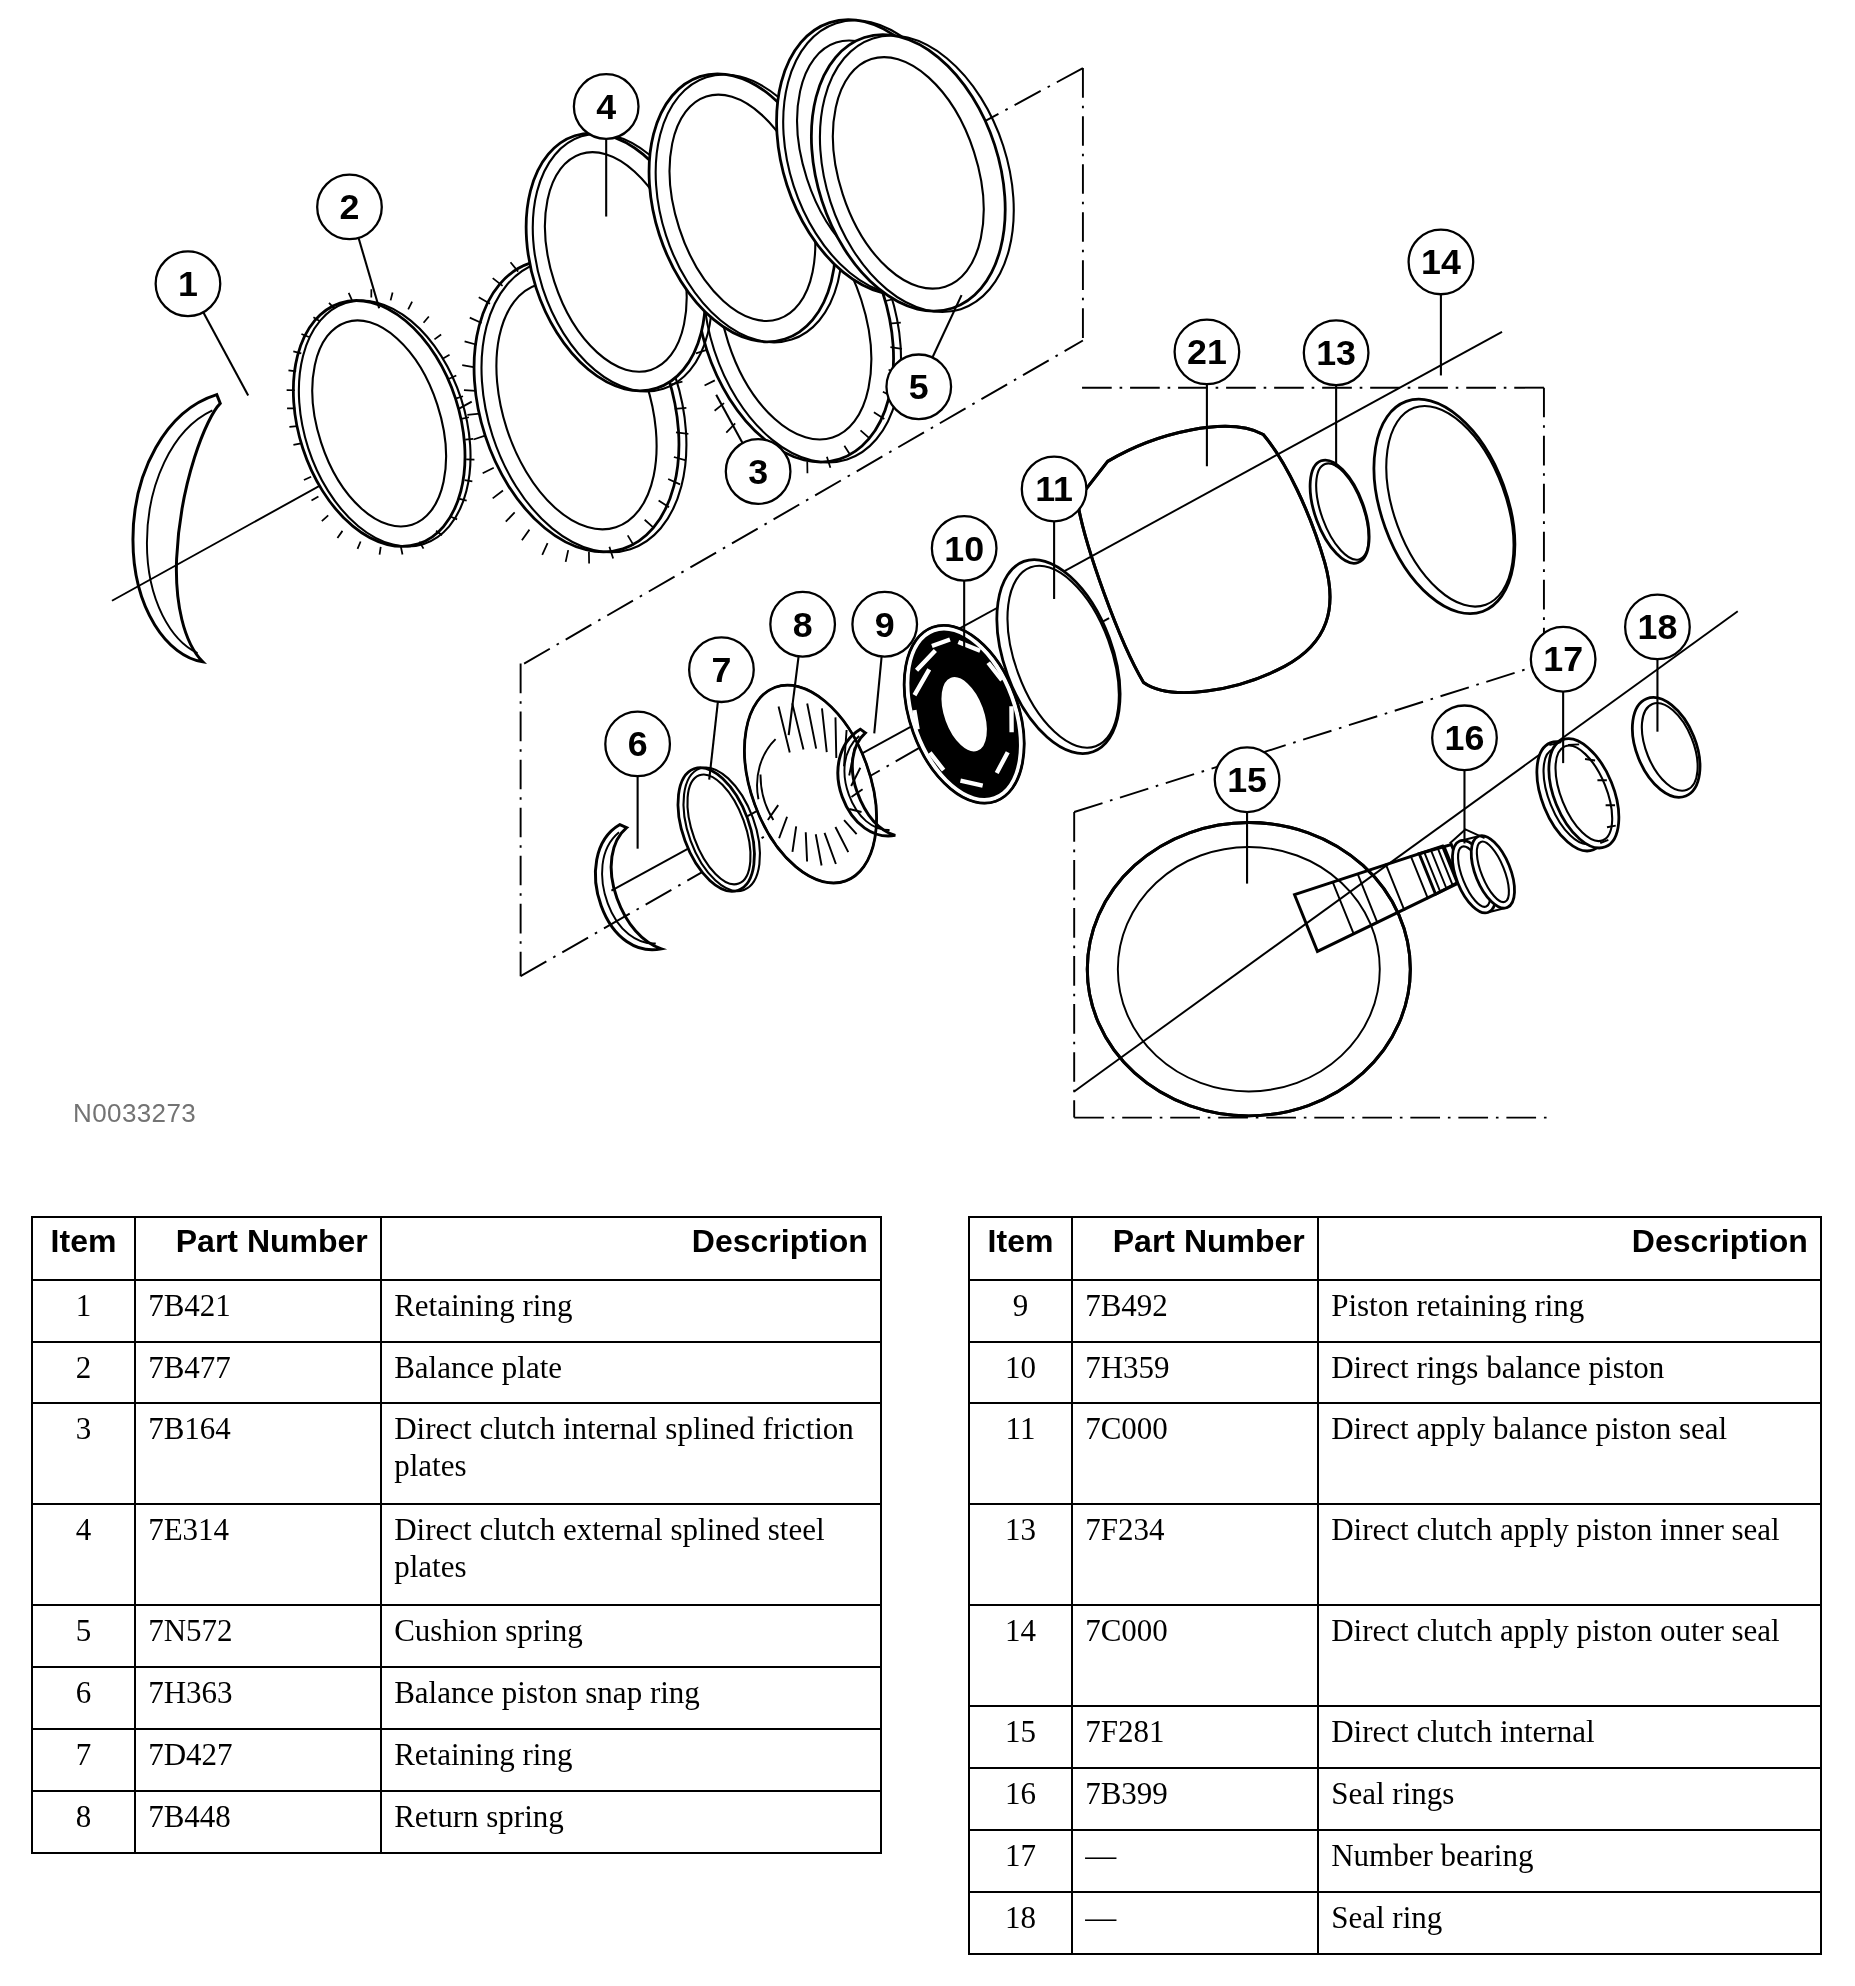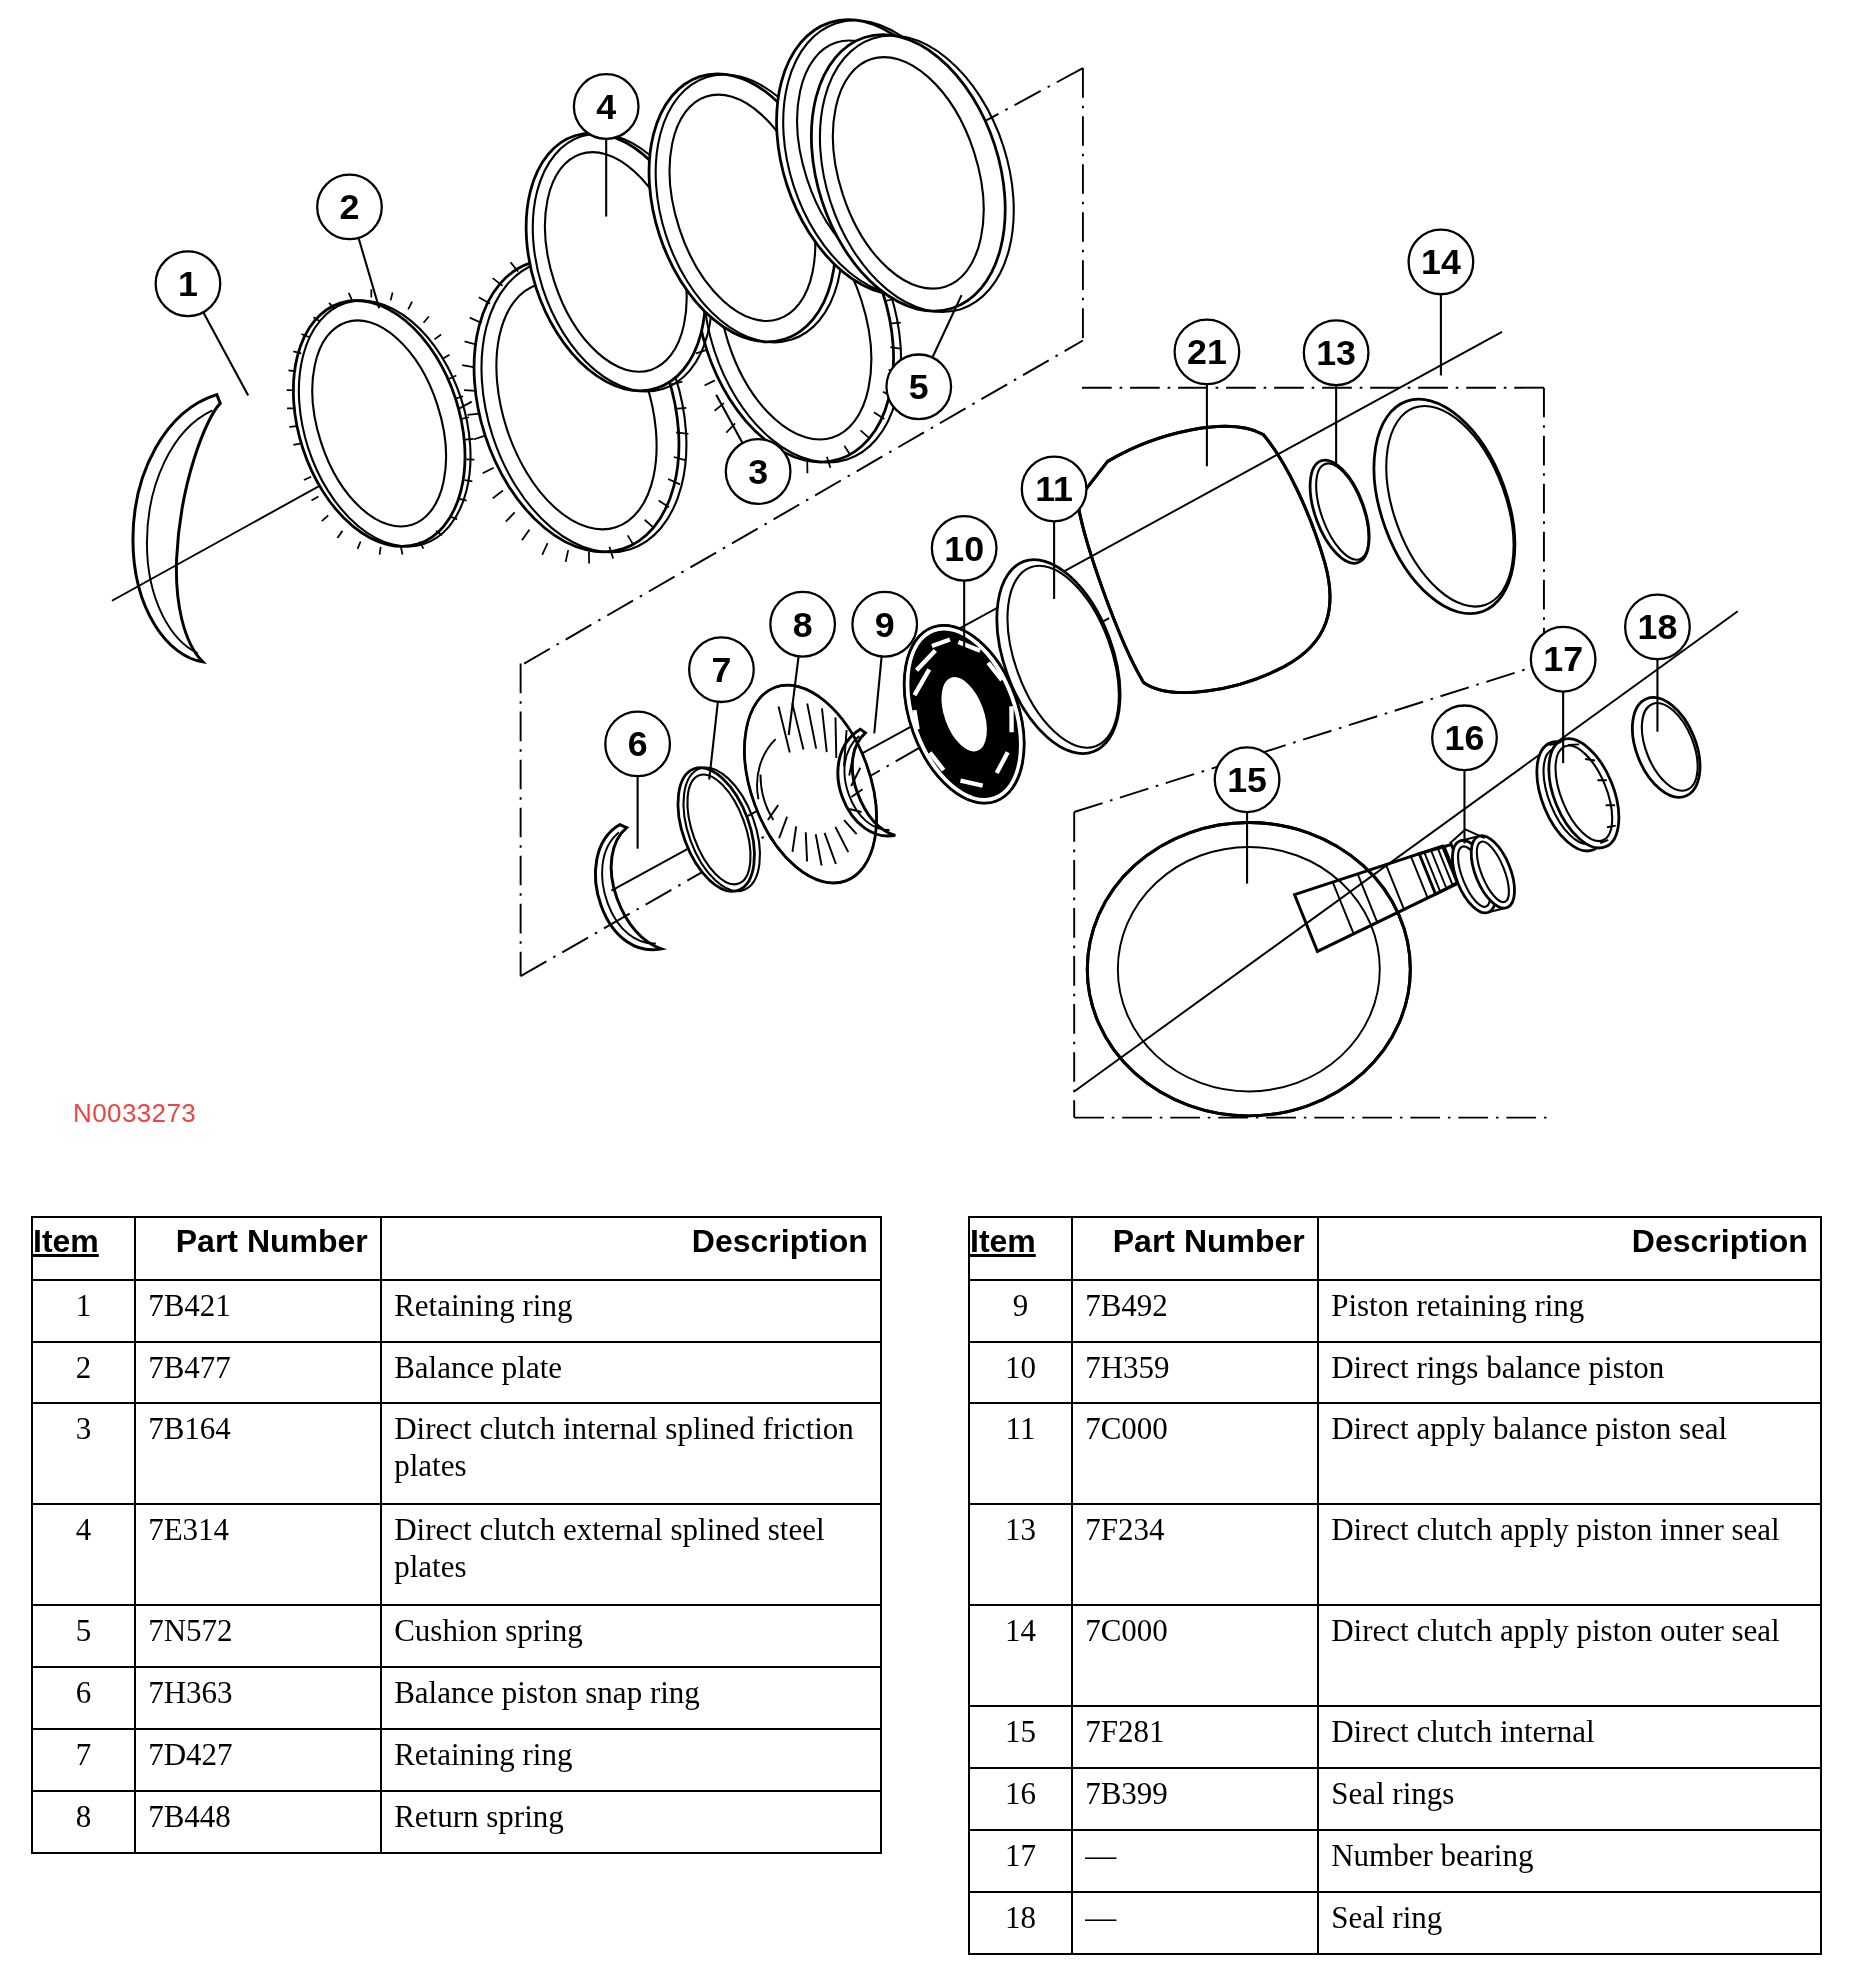--- a/index.html
+++ b/index.html
@@ -31,21 +31,21 @@
     top: 0;
   }
 
   #figure-id {
     position: absolute;
     left: 73px;
     top: 1098px;
     font-family: "Liberation Sans", sans-serif;
     font-size: 26px;
     letter-spacing: 0.4px;
-    color: #ef4444;
+    color: #737373;
     white-space: nowrap;
   }
 
   
   .parts-table {
     position: absolute;
     border-collapse: collapse;
     table-layout: fixed;
     background: #fff;
   }
@@ -75,24 +75,23 @@
     padding: 7px 12.2px 7.9px 12.2px;
   }
   .col-item  { width: 103px; }
   .col-part  { width: 246px; }
   .col-desc  { width: auto;  }
 
   .parts-table tbody td.cell-item {
     text-align: center;
   }
   .parts-table thead th.cell-item {
-    text-align: left;
+    text-align: center;
     padding-left: 0;
     padding-right: 0;
-    text-decoration: underline;
   }
   .parts-table tbody td.cell-part,
   .parts-table tbody td.cell-desc {
     text-align: left;
   }
 
   
   .row-tall td { height: 84px; }
   .row-norm td { height: 45px; }
 </style>

